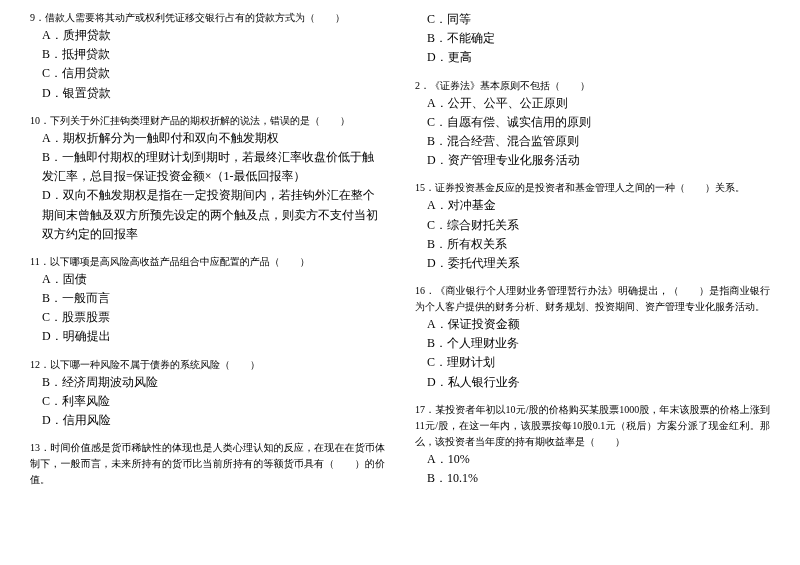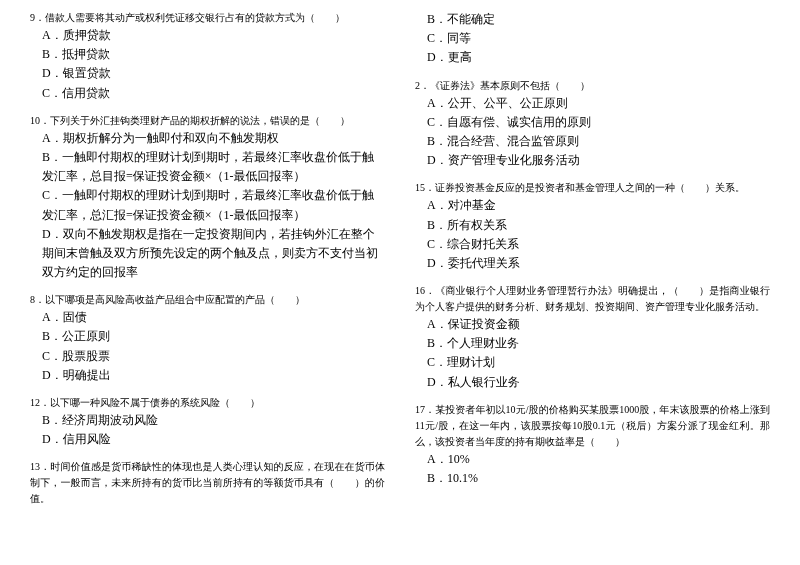--- a/index.html
+++ b/index.html
@@ -47,74 +47,74 @@
 </head>
 <body>
 
 <div class="page-content">
   <div class="column">
 
     <div class="question">
       <div class="question-title">9．借款人需要将其动产或权利凭证移交银行占有的贷款方式为（　　）</div>
       <div class="option">A．质押贷款</div>
       <div class="option">B．抵押贷款</div>
+      <div class="option">C．信用贷款</div>
       <div class="option">D．银置贷款</div>
-      <div class="option">C．信用贷款</div>
     </div>
 
     <div class="question">
       <div class="question-title">10．下列关于外汇挂钩类理财产品的期权折解的说法，错误的是（　　）</div>
       <div class="option">A．期权折解分为一触即付和双向不触发期权</div>
       <div class="option">B．一触即付期权的理财计划到期时，若最终汇率收盘价低于触发汇率，总目报=保证投资金额×（1-最低回报率）</div>
-      <div class="option">C．一触即付期权的理财计划到期时，若最终汇率收盘价低于触发汇率，总汇报=保证投资金额×（1-最低回报率）</div>
       <div class="option">D．双向不触发期权是指在一定投资期间内，若挂钩外汇在整个期间末曾触及双方所预先设定的两个触及点，则卖方不支付当初双方约定的回报率</div>
     </div>
 
     <div class="question">
-      <div class="question-title">8．以下哪项是高风险高收益产品组合中应配置的产品（　　）</div>
+      <div class="question-title">11．以下哪项是高风险高收益产品组合中应配置的产品（　　）</div>
       <div class="option">A．固债</div>
-      <div class="option">B．公正原则</div>
+      <div class="option">B．一般而言</div>
       <div class="option">C．股票股票</div>
       <div class="option">D．明确提出</div>
     </div>
 
     <div class="question">
       <div class="question-title">12．以下哪一种风险不属于债券的系统风险（　　）</div>
       <div class="option">B．经济周期波动风险</div>
+      <div class="option">C．利率风险</div>
       <div class="option">D．信用风险</div>
     </div>
 
     <div class="question">
       <div class="question-title">13．时间价值感是货币稀缺性的体现也是人类心理认知的反应，在现在在货币体制下，一般而言，未来所持有的货币比当前所持有的等额货币具有（　　）的价值。</div>
 
     </div>
 
   </div>
 
   <div class="column">
 
     <div class="question">
+      <div class="option">C．同等</div>
       <div class="option">B．不能确定</div>
-      <div class="option">C．同等</div>
       <div class="option">D．更高</div>
     </div>
 
     <div class="question">
       <div class="question-title">2．《证券法》基本原则不包括（　　）</div>
       <div class="option">A．公开、公平、公正原则</div>
       <div class="option">C．自愿有偿、诚实信用的原则</div>
       <div class="option">B．混合经营、混合监管原则</div>
       <div class="option">D．资产管理专业化服务活动</div>
     </div>
 
     <div class="question">
       <div class="question-title">15．证券投资基金反应的是投资者和基金管理人之间的一种（　　）关系。</div>
       <div class="option">A．对冲基金</div>
+      <div class="option">C．综合财托关系</div>
       <div class="option">B．所有权关系</div>
-      <div class="option">C．综合财托关系</div>
       <div class="option">D．委托代理关系</div>
     </div>
 
     <div class="question">
       <div class="question-title">16．《商业银行个人理财业务管理暂行办法》明确提出，（　　）是指商业银行为个人客户提供的财务分析、财务规划、投资期间、资产管理专业化服务活动。</div>
       <div class="option">A．保证投资金额</div>
       <div class="option">B．个人理财业务</div>
       <div class="option">C．理财计划</div>
       <div class="option">D．私人银行业务</div>
     </div>

